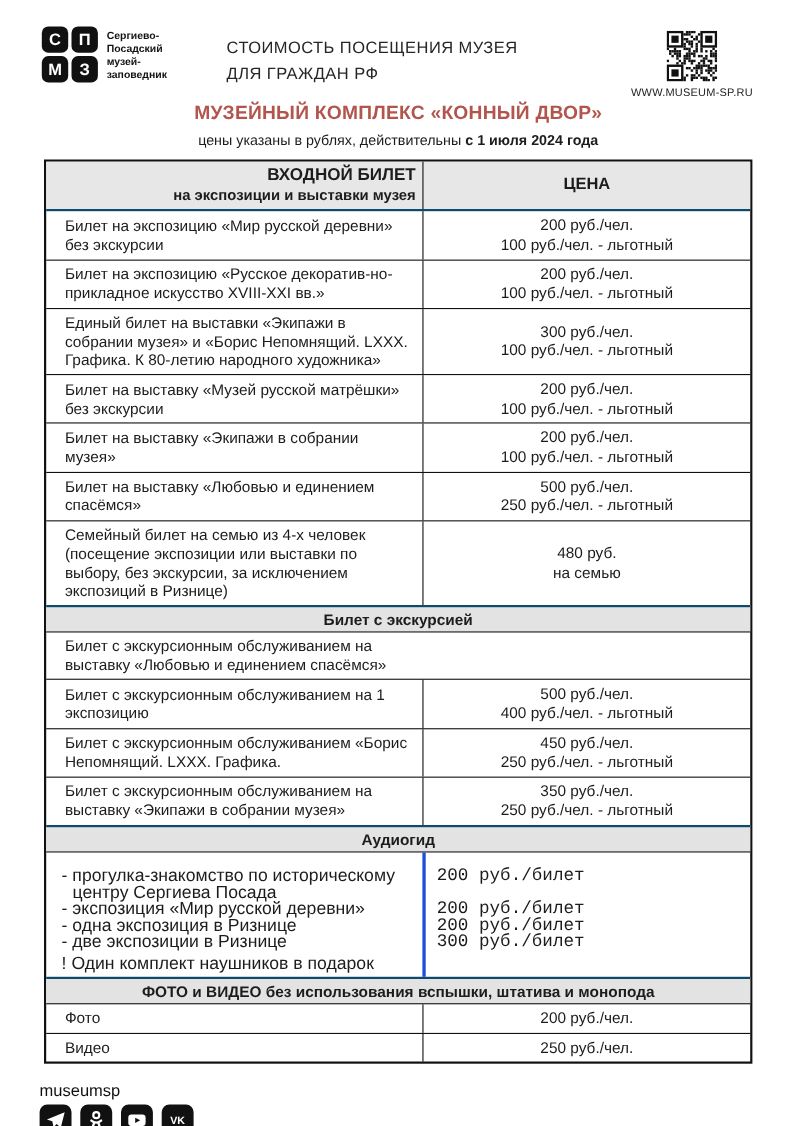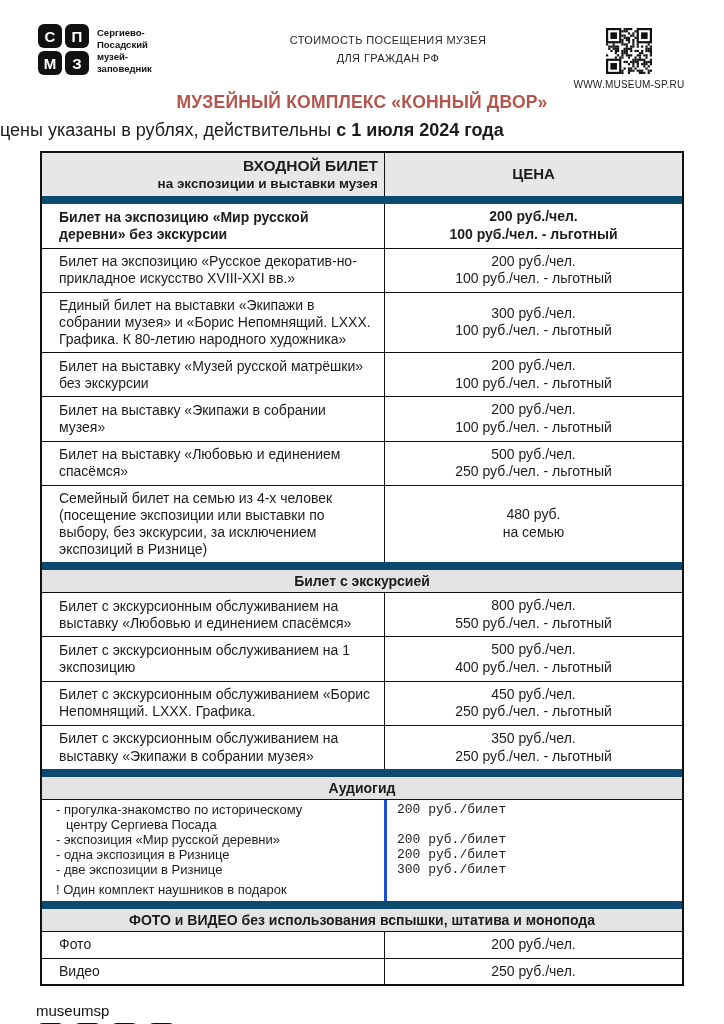--- a/index.html
+++ b/index.html
@@ -12,48 +12,48 @@
     color: #1c1c1c;
     overflow: hidden;
   }
   
   .top { display:flex; align-items:flex-start; padding:24px 36px 0 38px; }
   .logo-block { display:flex; gap:8px; width:168px; flex:0 0 auto; }
   .logo-grid { display:grid; grid-template-columns:24px 24px; grid-auto-rows:24px; gap:3px; }
   .logo-sq { background:#111; border-radius:6px; color:#fff; font-weight:bold; font-size:15px;
              display:flex; align-items:center; justify-content:center; }
   .org-name { font-size:9.5px; font-weight:bold; line-height:1.25; padding-top:3px; color:#111; }
-  .title-block { flex:1 1 auto; text-align:center; font-size:11px; line-height:1.6;
+  .title-block { flex:1 1 auto; text-align:left; font-size:15px; line-height:1.6;
                  padding-top:8px; letter-spacing:.4px; color:#262626; }
   .qr-block { width:118px; flex:0 0 auto; text-align:center; padding-top:4px; }
   .qr-svg { width:46px; height:46px; display:block; margin:0 auto; }
   .website { font-size:10px; margin-top:5px; letter-spacing:.2px; color:#222; }
   
   .subtitle { text-align:center; font-weight:800; font-size:17.5px; margin-top:2px; letter-spacing:.2px; }
-  .note { font-size:18px; margin-top:7px; }
+  .note { text-align:center; font-size:13px; margin-top:7px; }
   .note b { font-weight:800; }
   
   .tbl { margin:10px 40px 0 40px; border:2px solid #111; font-size:14px; background:#fff; }
   .trow { display:grid; grid-template-columns:342px 1fr; border-top:1px solid #111; }
   .trow.b0 { border-top:none; }
-  .trow.b2 { border-top:8px solid #0c4a6e;font-weight:bold; }
+  .trow.b2 { border-top:2px solid #0c4a6e; }
   .cell { padding:4px 10px; }
   .name { padding-left:17px; display:flex; flex-direction:column; justify-content:center;
           line-height:1.22; }
   .price { border-left:1px solid #111; text-align:center; display:flex; flex-direction:column;
            justify-content:center; line-height:1.26; }
   .thead { background:#e7e7e7; font-weight:bold; }
   .thead .name { align-items:flex-end; text-align:center; padding:4px 6px; }
   .thead .h1 { font-size:15.5px; }
   .thead .h2 { font-size:13.5px; }
   .thead .price { font-size:15px; }
   .section { display:block; background:#e3e3e3; text-align:center; font-weight:bold;
              padding:3px 6px; font-size:14px; }
   
-  .audio .acell { font-size:13px; line-height:15px; padding-top:2px; padding-bottom:4px;
+  .audio .acell { font-size:16px; line-height:15px; padding-top:14px; padding-bottom:4px;
                   display:block; }
   .audio .aleft { padding-left:14px; padding-right:6px; }
   .audio .aright { border-left:3px solid #1d4ed8; text-align:left;font-family:Liberation Mono, monospace; }
   .audio .indent { padding-left:10px; }
   .audio .audio-note { margin-top:5px; }
   .audio .sp { height:15px; }
   .audio .aline { height:15px; }
   
   .footer { margin:16px 0 0 36px; }
   .handle { font-size:15px; color:#111; }
@@ -309,24 +309,20 @@
       <div class="cell price">
         <div>480 руб.</div>
           <div>на семью</div>
       </div>
     </div>
 
     <div class="trow section b2">Билет с экскурсией</div>
 
     <div class="trow">
       <div class="cell name">Билет с экскурсионным обслуживанием на выставку «Любовью и единением спасёмся»</div>
-      <div class="cell price">
-        <div>800 руб./чел.</div>
-          <div>550 руб./чел. - льготный</div>
-      </div>
     </div>
     <div class="trow">
       <div class="cell name">Билет с экскурсионным обслуживанием на 1 экспозицию</div>
       <div class="cell price">
         <div>500 руб./чел.</div>
           <div>400 руб./чел. - льготный</div>
       </div>
     </div>
     <div class="trow">
       <div class="cell name">Билет с экскурсионным обслуживанием «Борис Непомнящий. LXXX. Графика.</div>

